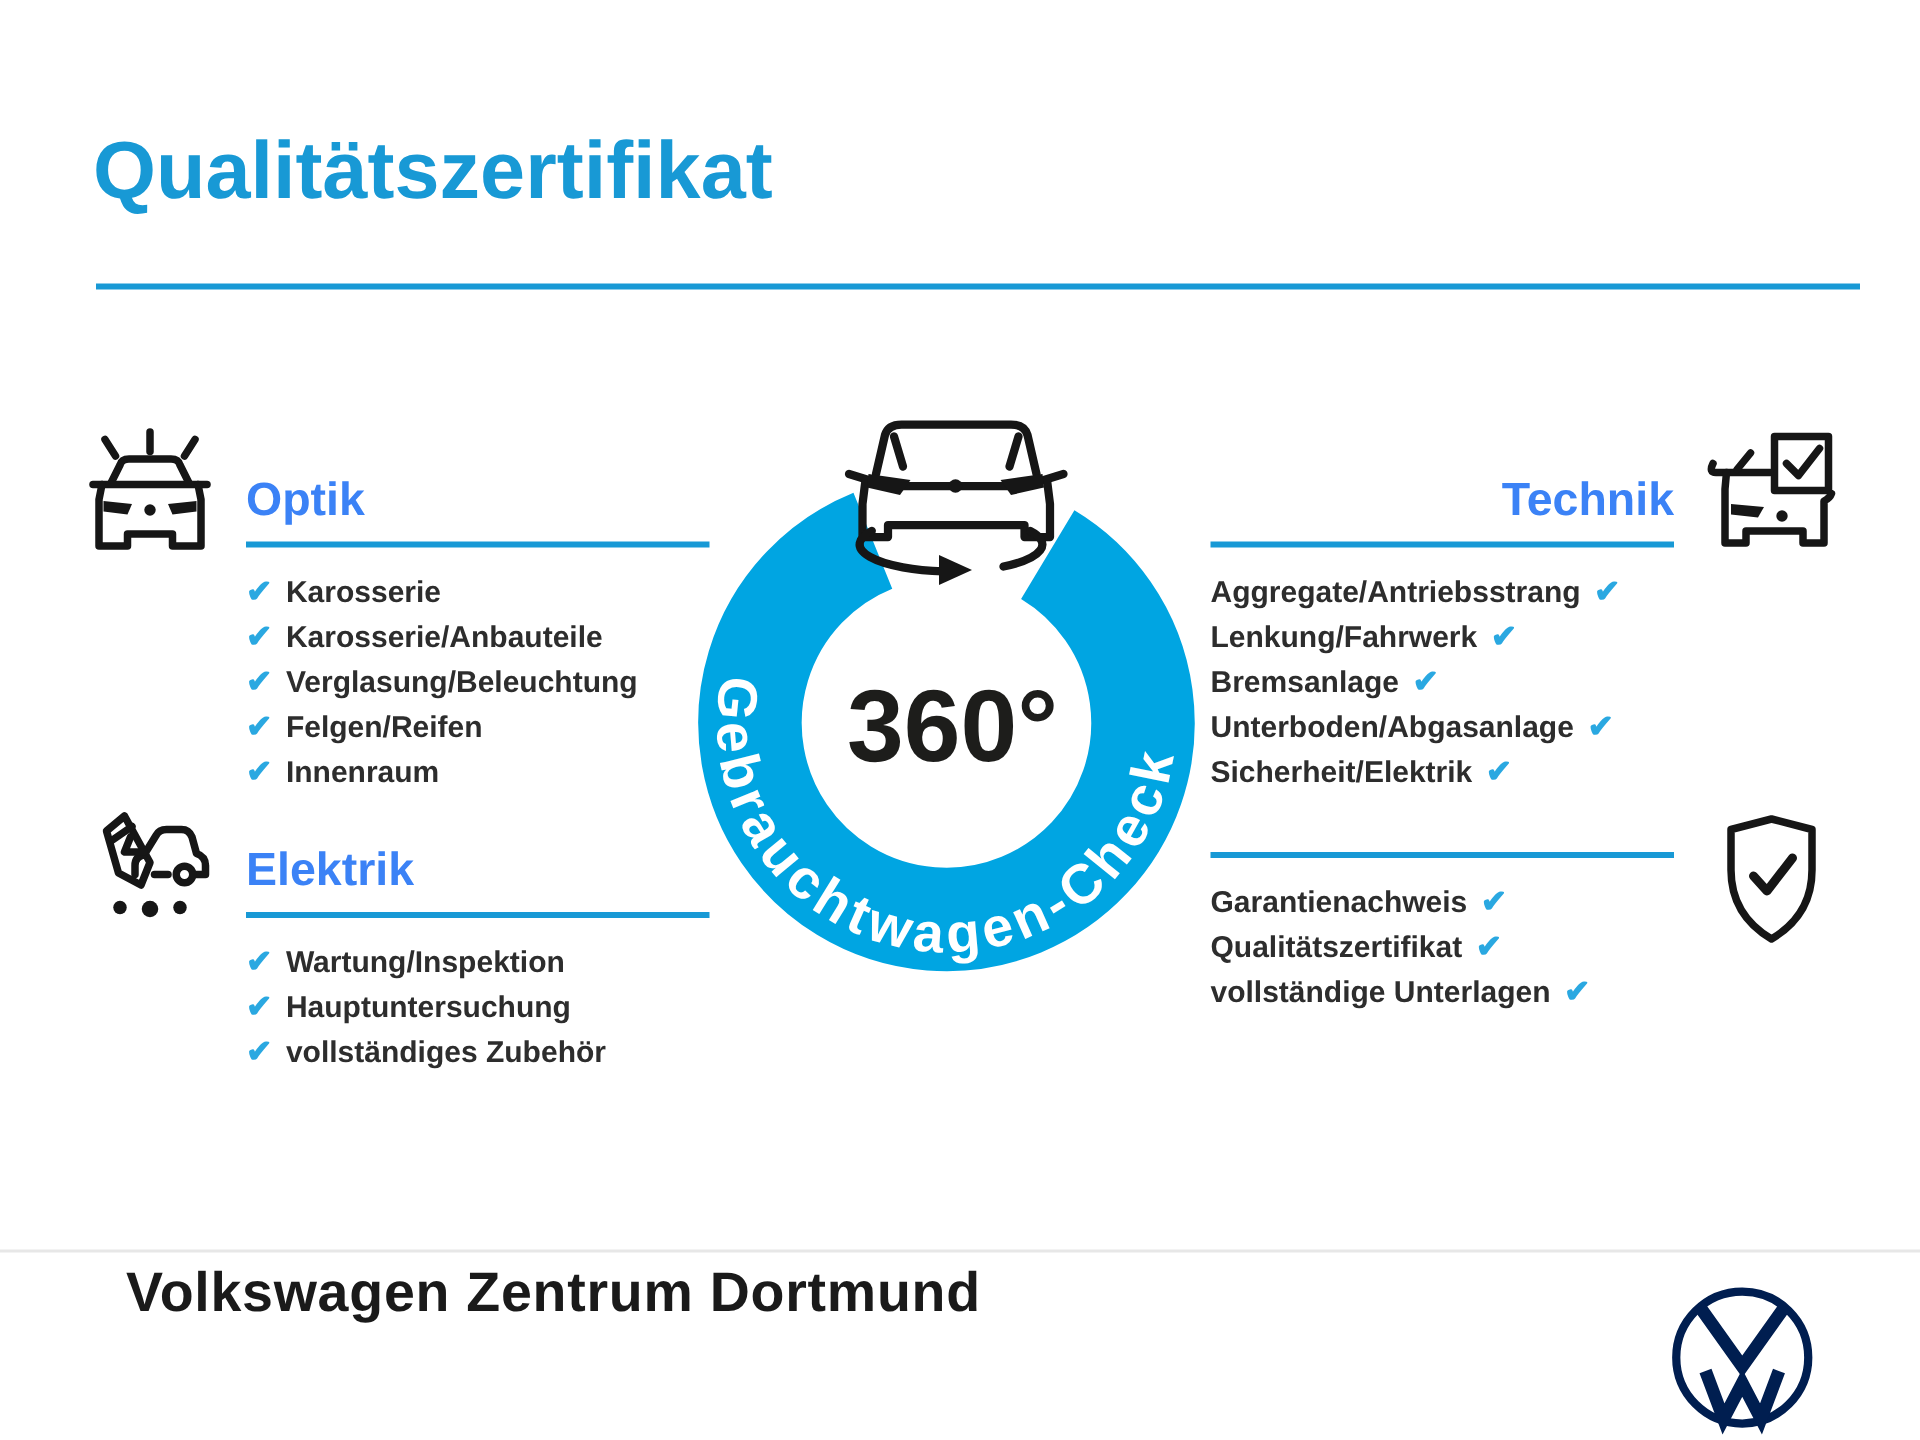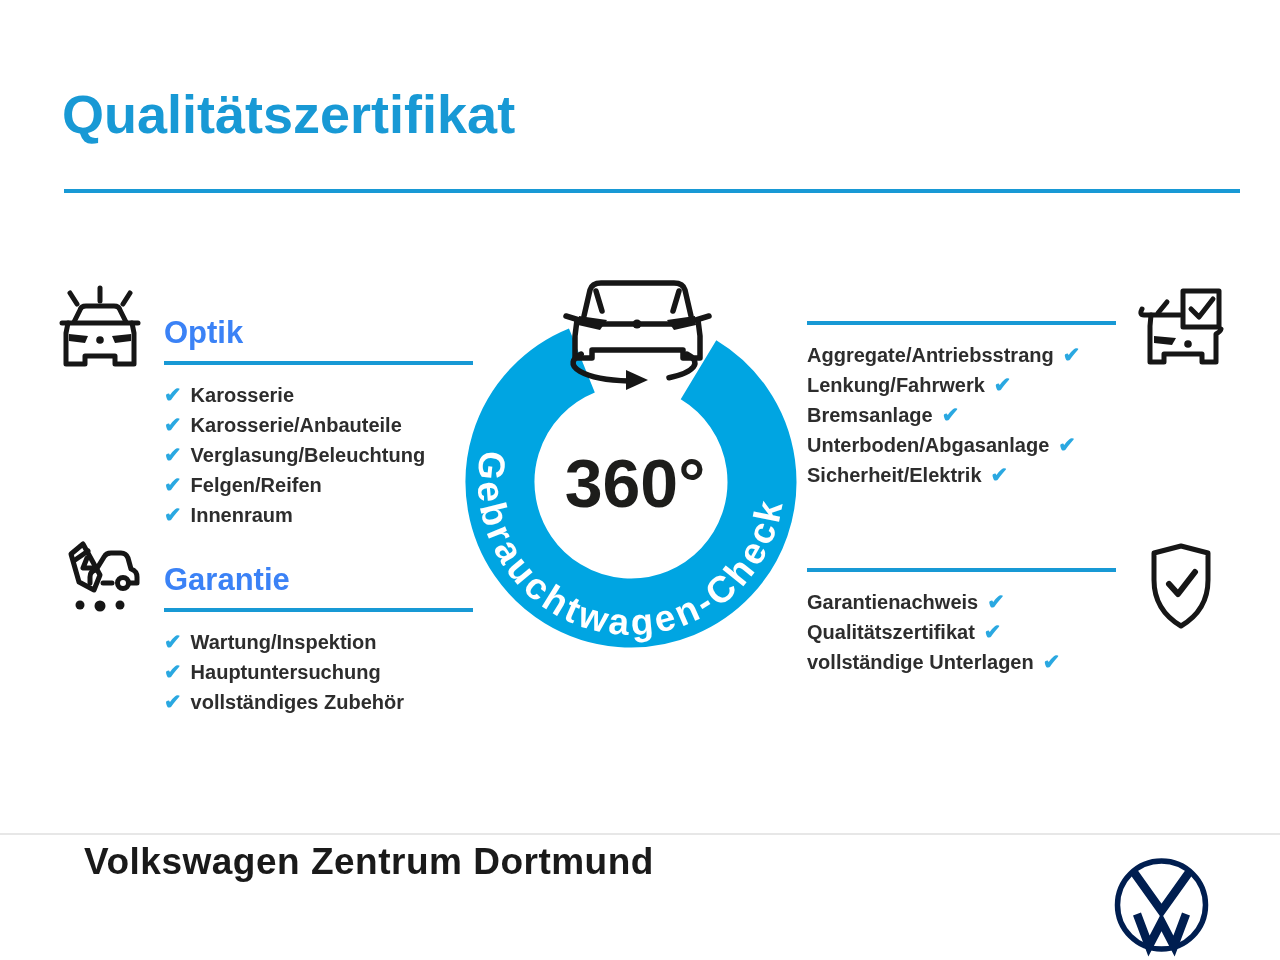--- a/index.html
+++ b/index.html
@@ -100,21 +100,21 @@
       <path class="icon-stroke" d="M 56 50 L 56 44 Q 56 38 62 37 L 70 24 Q 72 20 77 20 L 87 20 Q 92 20 94 25 L 97 36 Q 103 38 103 44 L 103 50 L 96 50" transform="translate(-21,0)"></path>
       <path class="icon-stroke" d="M 53 25 L 49 35 L 62 35" transform="translate(-21,0)"></path>
       <circle cx="68" cy="50" r="5.5" class="icon-stroke"></circle>
       <path class="icon-stroke" d="M 48 50 L 57 50"></path>
       <circle cx="25" cy="72" r="4.5" fill="#161616"></circle>
       <circle cx="45" cy="73" r="5.5" fill="#161616"></circle>
       <circle cx="65" cy="72" r="4.5" fill="#161616"></circle>
     </svg>
   </div>
   <div class="sec-body" id="wartung-body">
-    <h2>Garantie</h2>
+    <h2>Elektrik</h2>
     <div class="rule"></div>
     <ul>
       <li>
           <span class="chk">✔</span>
           <span>Wartung/Inspektion</span>
         </li>
       <li>
           <span class="chk">✔</span>
           <span>Hauptuntersuchung</span>
         </li>
@@ -130,20 +130,21 @@
       <rect x="45" y="9" width="36" height="36" class="icon-stroke"></rect>
       <path class="icon-stroke" d="M 53 27 L 61 35 L 75 17"></path>
       <path class="icon-stroke" d="M 4 27 Q 1 33 6 33 L 42 33"></path>
       <path class="icon-stroke" d="M 20 31 L 29 20"></path>
       <path class="icon-stroke" d="M 13 33 L 12 44 L 12 80 L 26 80 L 26 72 L 64 72 L 64 80 L 78 80 L 78 52 Q 82 50 83 47"></path>
       <path fill="#161616" d="M 16 54 L 38 56 L 34 63 L 16 61 Z"></path>
       <circle cx="50" cy="62" r="3.8" fill="#161616"></circle>
     </svg>
   </div>
   <div class="sec-body right" id="technik-body">
+    <h2>Technik</h2>
     <div class="rule"></div>
     <ul>
       <li>
           <span>Aggregate/Antriebsstrang</span>
           <span class="chk">✔</span>
         </li>
       <li>
           <span>Lenkung/Fahrwerk</span>
           <span class="chk">✔</span>
         </li>

